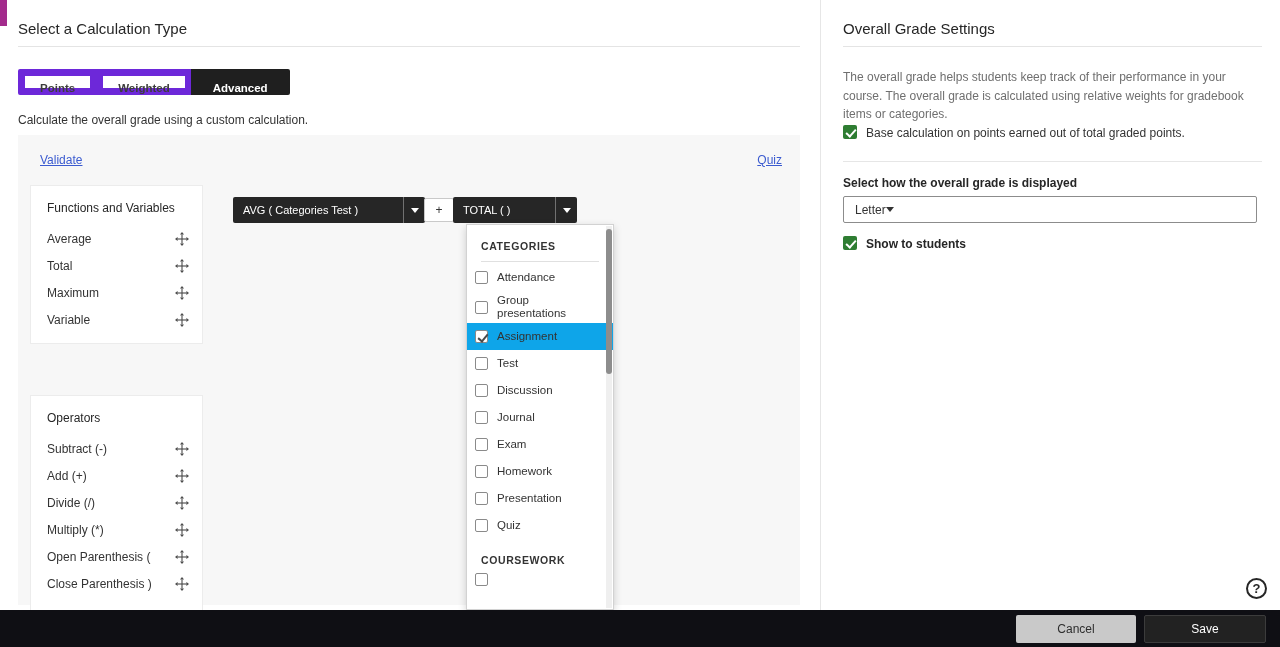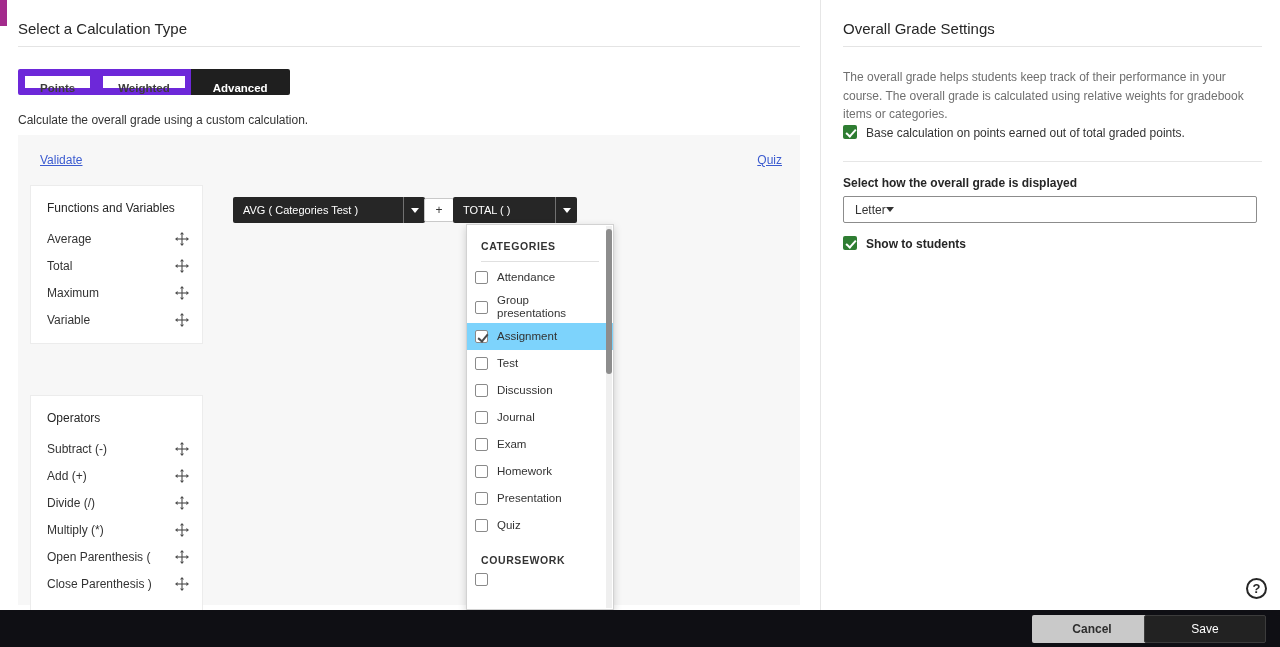--- a/index.html
+++ b/index.html
@@ -60,21 +60,21 @@
         font-size:12px;color:#333;cursor:pointer;}
 
   
   .dropdown{position:absolute;left:448px;top:89px;width:148px;height:386px;background:#fff;
         border:1px solid #d2d2d2;box-shadow:0 3px 8px rgba(0,0,0,.18);overflow:hidden;}
   .dd-scroll-track{position:absolute;right:1px;top:1px;bottom:1px;width:6px;background:#efefef;}
   .dd-scroll-thumb{position:absolute;right:1px;top:4px;width:6px;height:145px;background:#8d8d8d;border-radius:3px;cursor:pointer;}
   .dd-header{padding:15px 14px 0 14px;font-size:10.5px;font-weight:700;letter-spacing:.6px;color:#333;}
   .dd-divider{height:1px;background:#e0e0e0;margin:9px 14px 2px 14px;}
   .dd-row{display:flex;align-items:center;gap:9px;min-height:27px;padding:3px 16px 3px 8px;cursor:pointer;}
-  .dd-row.highlight{background:#7dd3fc;}
+  .dd-row.highlight{background:#0ea5e9;}
   .dd-label{font-size:11.5px;color:#333;line-height:1.15;}
   .cb{flex:0 0 13px;width:13px;height:13px;background:#fff;border:1px solid #8a8a8a;border-radius:2px;position:relative;}
   .cb.checked::after{content:"";position:absolute;left:3.5px;top:0.5px;width:4px;height:8px;
         border:solid #4a4a4a;border-width:0 2px 2px 0;transform:rotate(40deg);}
 
   
   .v-divider{position:absolute;left:820px;top:0;width:1px;height:610px;background:#e6e6e6;}
   .right-title{left:843px;}
   .right-rule{left:843px;width:419px;}
   .right-desc{position:absolute;left:843px;top:68px;width:424px;font-size:12px;color:#6f6f6f;line-height:1.55;}
@@ -90,21 +90,21 @@
   .display-label{position:absolute;left:843px;top:176px;font-size:12px;font-weight:700;color:#262626;}
   .select{position:absolute;left:843px;top:196px;width:414px;height:27px;border:1px solid #8c8c8c;border-radius:2px;
         background:#fff;display:flex;align-items:center;justify-content:flex-start;padding:0 11px;cursor:pointer;}
   .select .sel-value{font-size:12px;color:#333;}
   .select .caret-down{border-top-color:#333;}
 
   
   .footer{position:absolute;left:0;bottom:0;width:1280px;height:37px;background:var(--footer-bg);}
   .btn{position:absolute;top:5px;height:28px;font-family:"Liberation Sans",sans-serif;font-size:12px;
         border:none;border-radius:2px;cursor:pointer;}
-  .btn-cancel{right:128px;width:120px;background:var(--cancel-bg);color:#2e2e2e;font-weight:bold;}
+  .btn-cancel{right:144px;width:120px;background:var(--cancel-bg);color:#2e2e2e;}
   .btn-save{right:14px;width:122px;background:var(--save-bg);color:#fff;border:1px solid #3c3c3c;}
 
   .help-icon{position:absolute;left:1246px;top:578px;width:21px;height:21px;border:2px solid #262626;border-radius:50%;
         display:flex;align-items:center;justify-content:center;font-size:13px;font-weight:700;color:#262626;cursor:pointer;}
 </style>
 </head>
 <body>
 
 <div class="screen">
 

